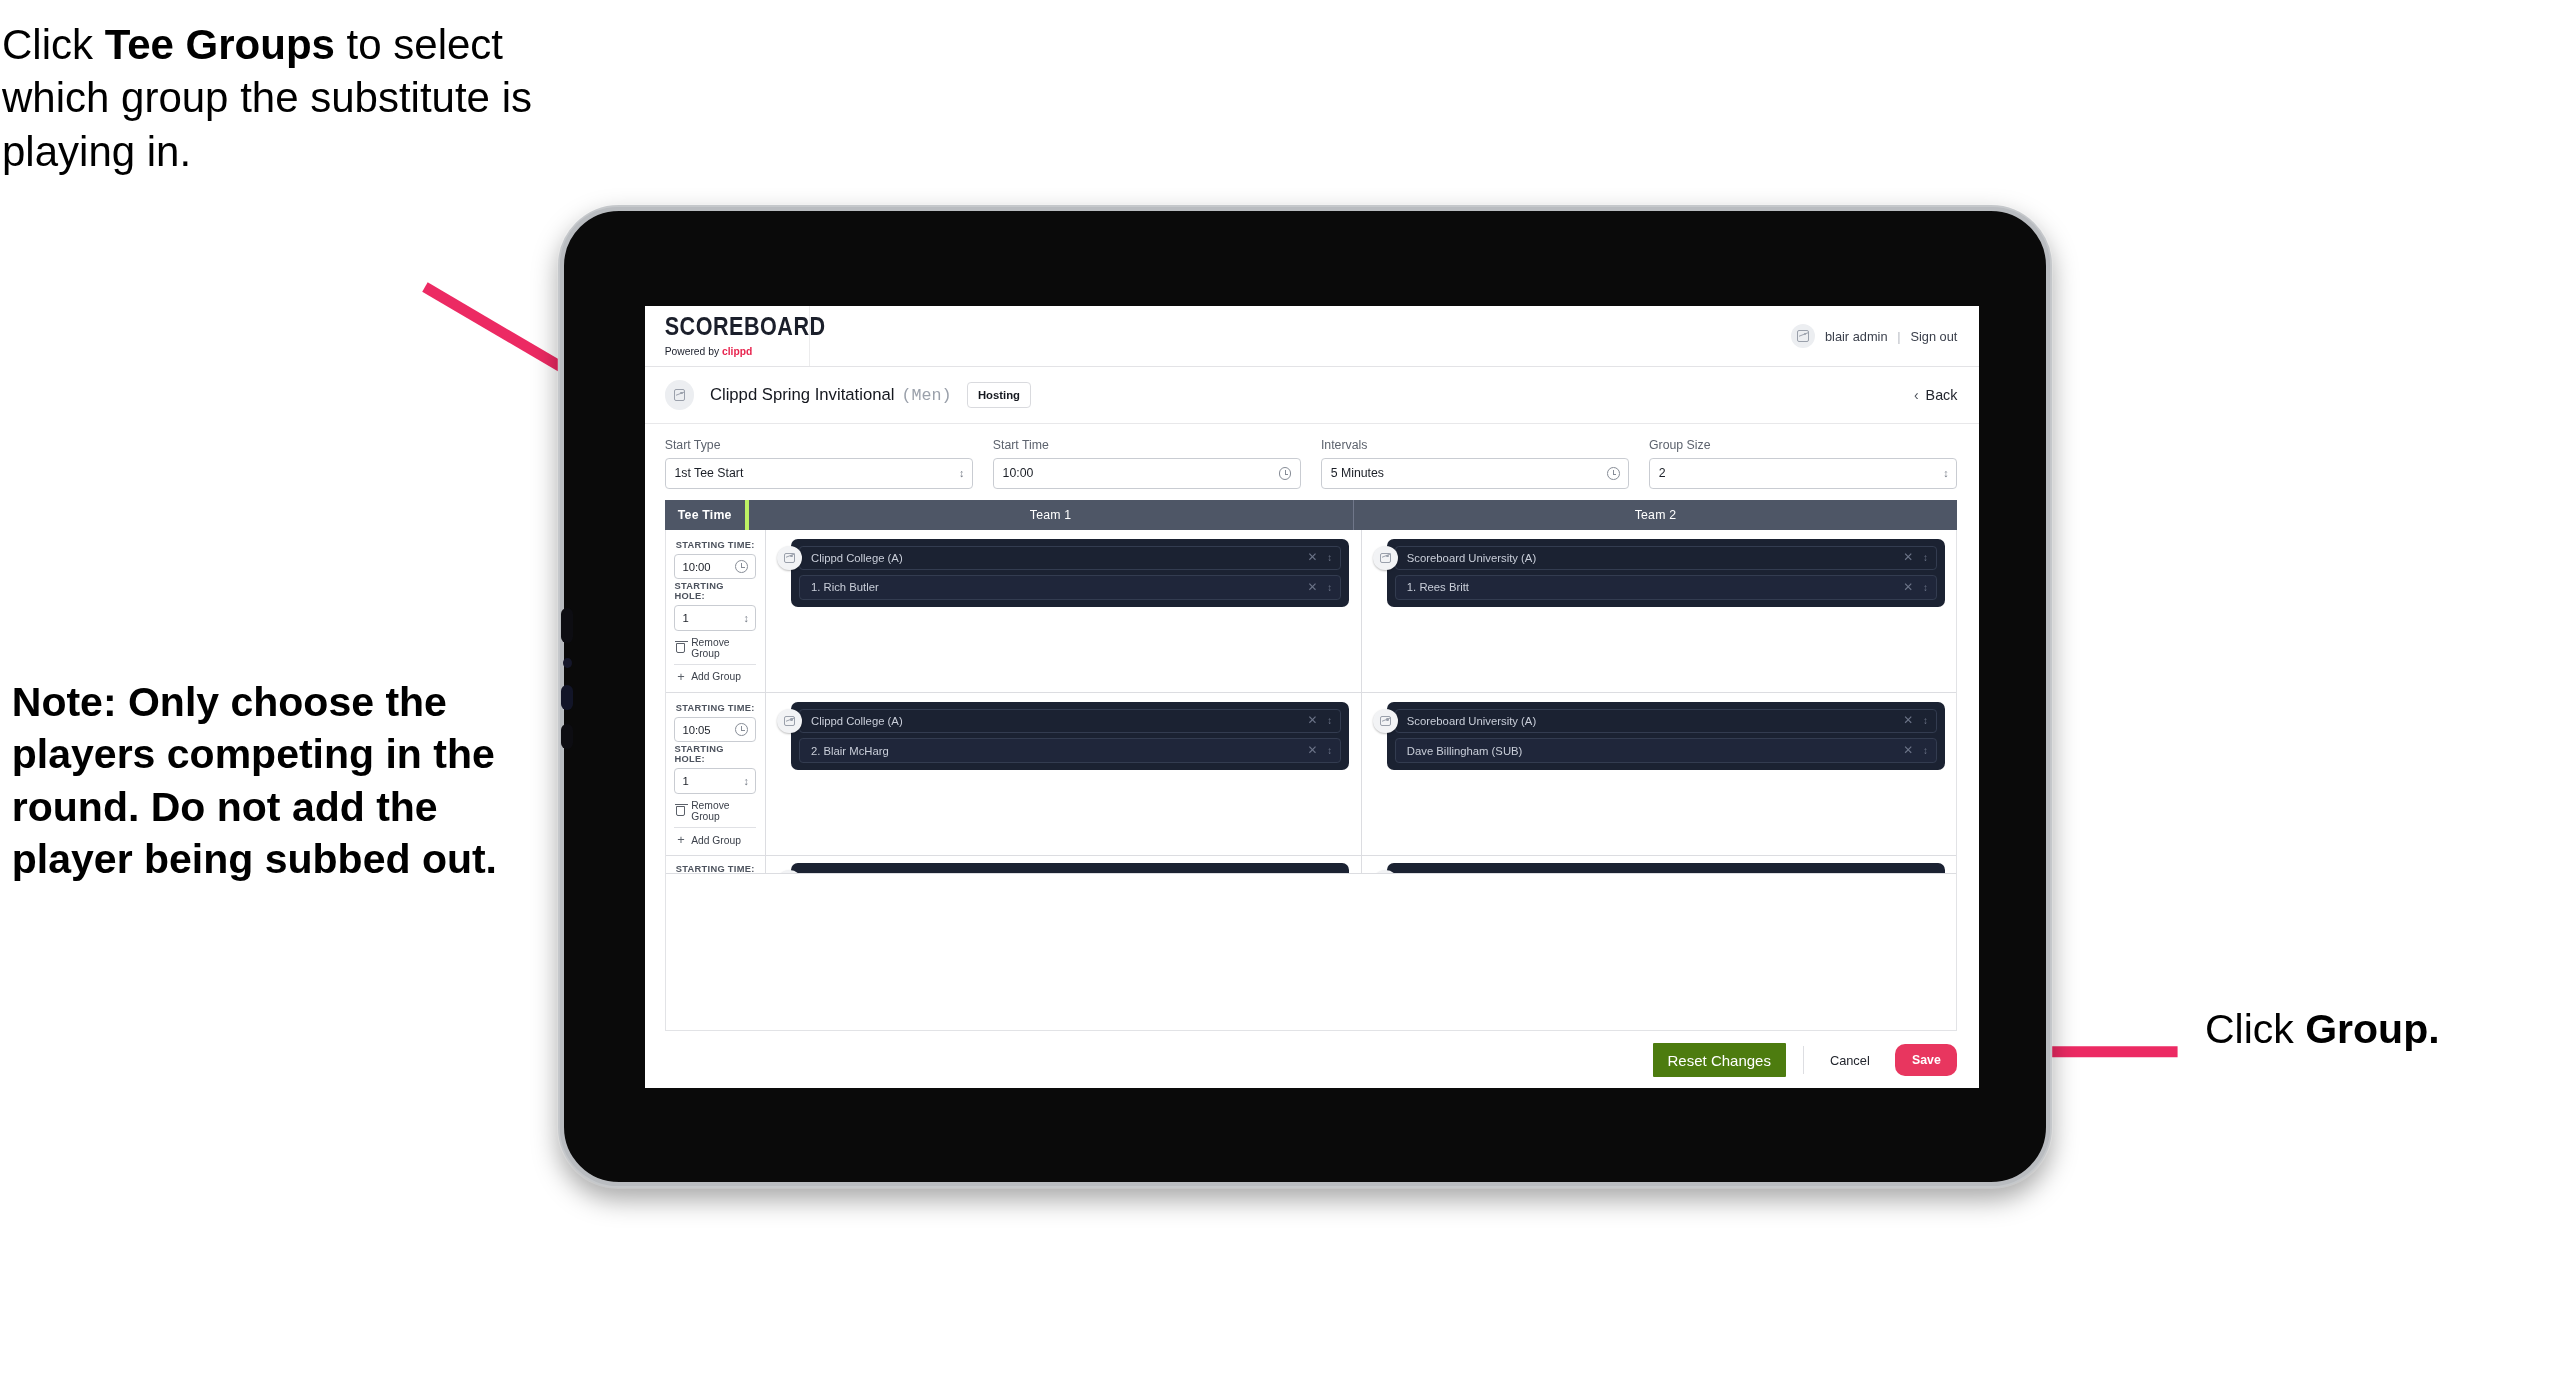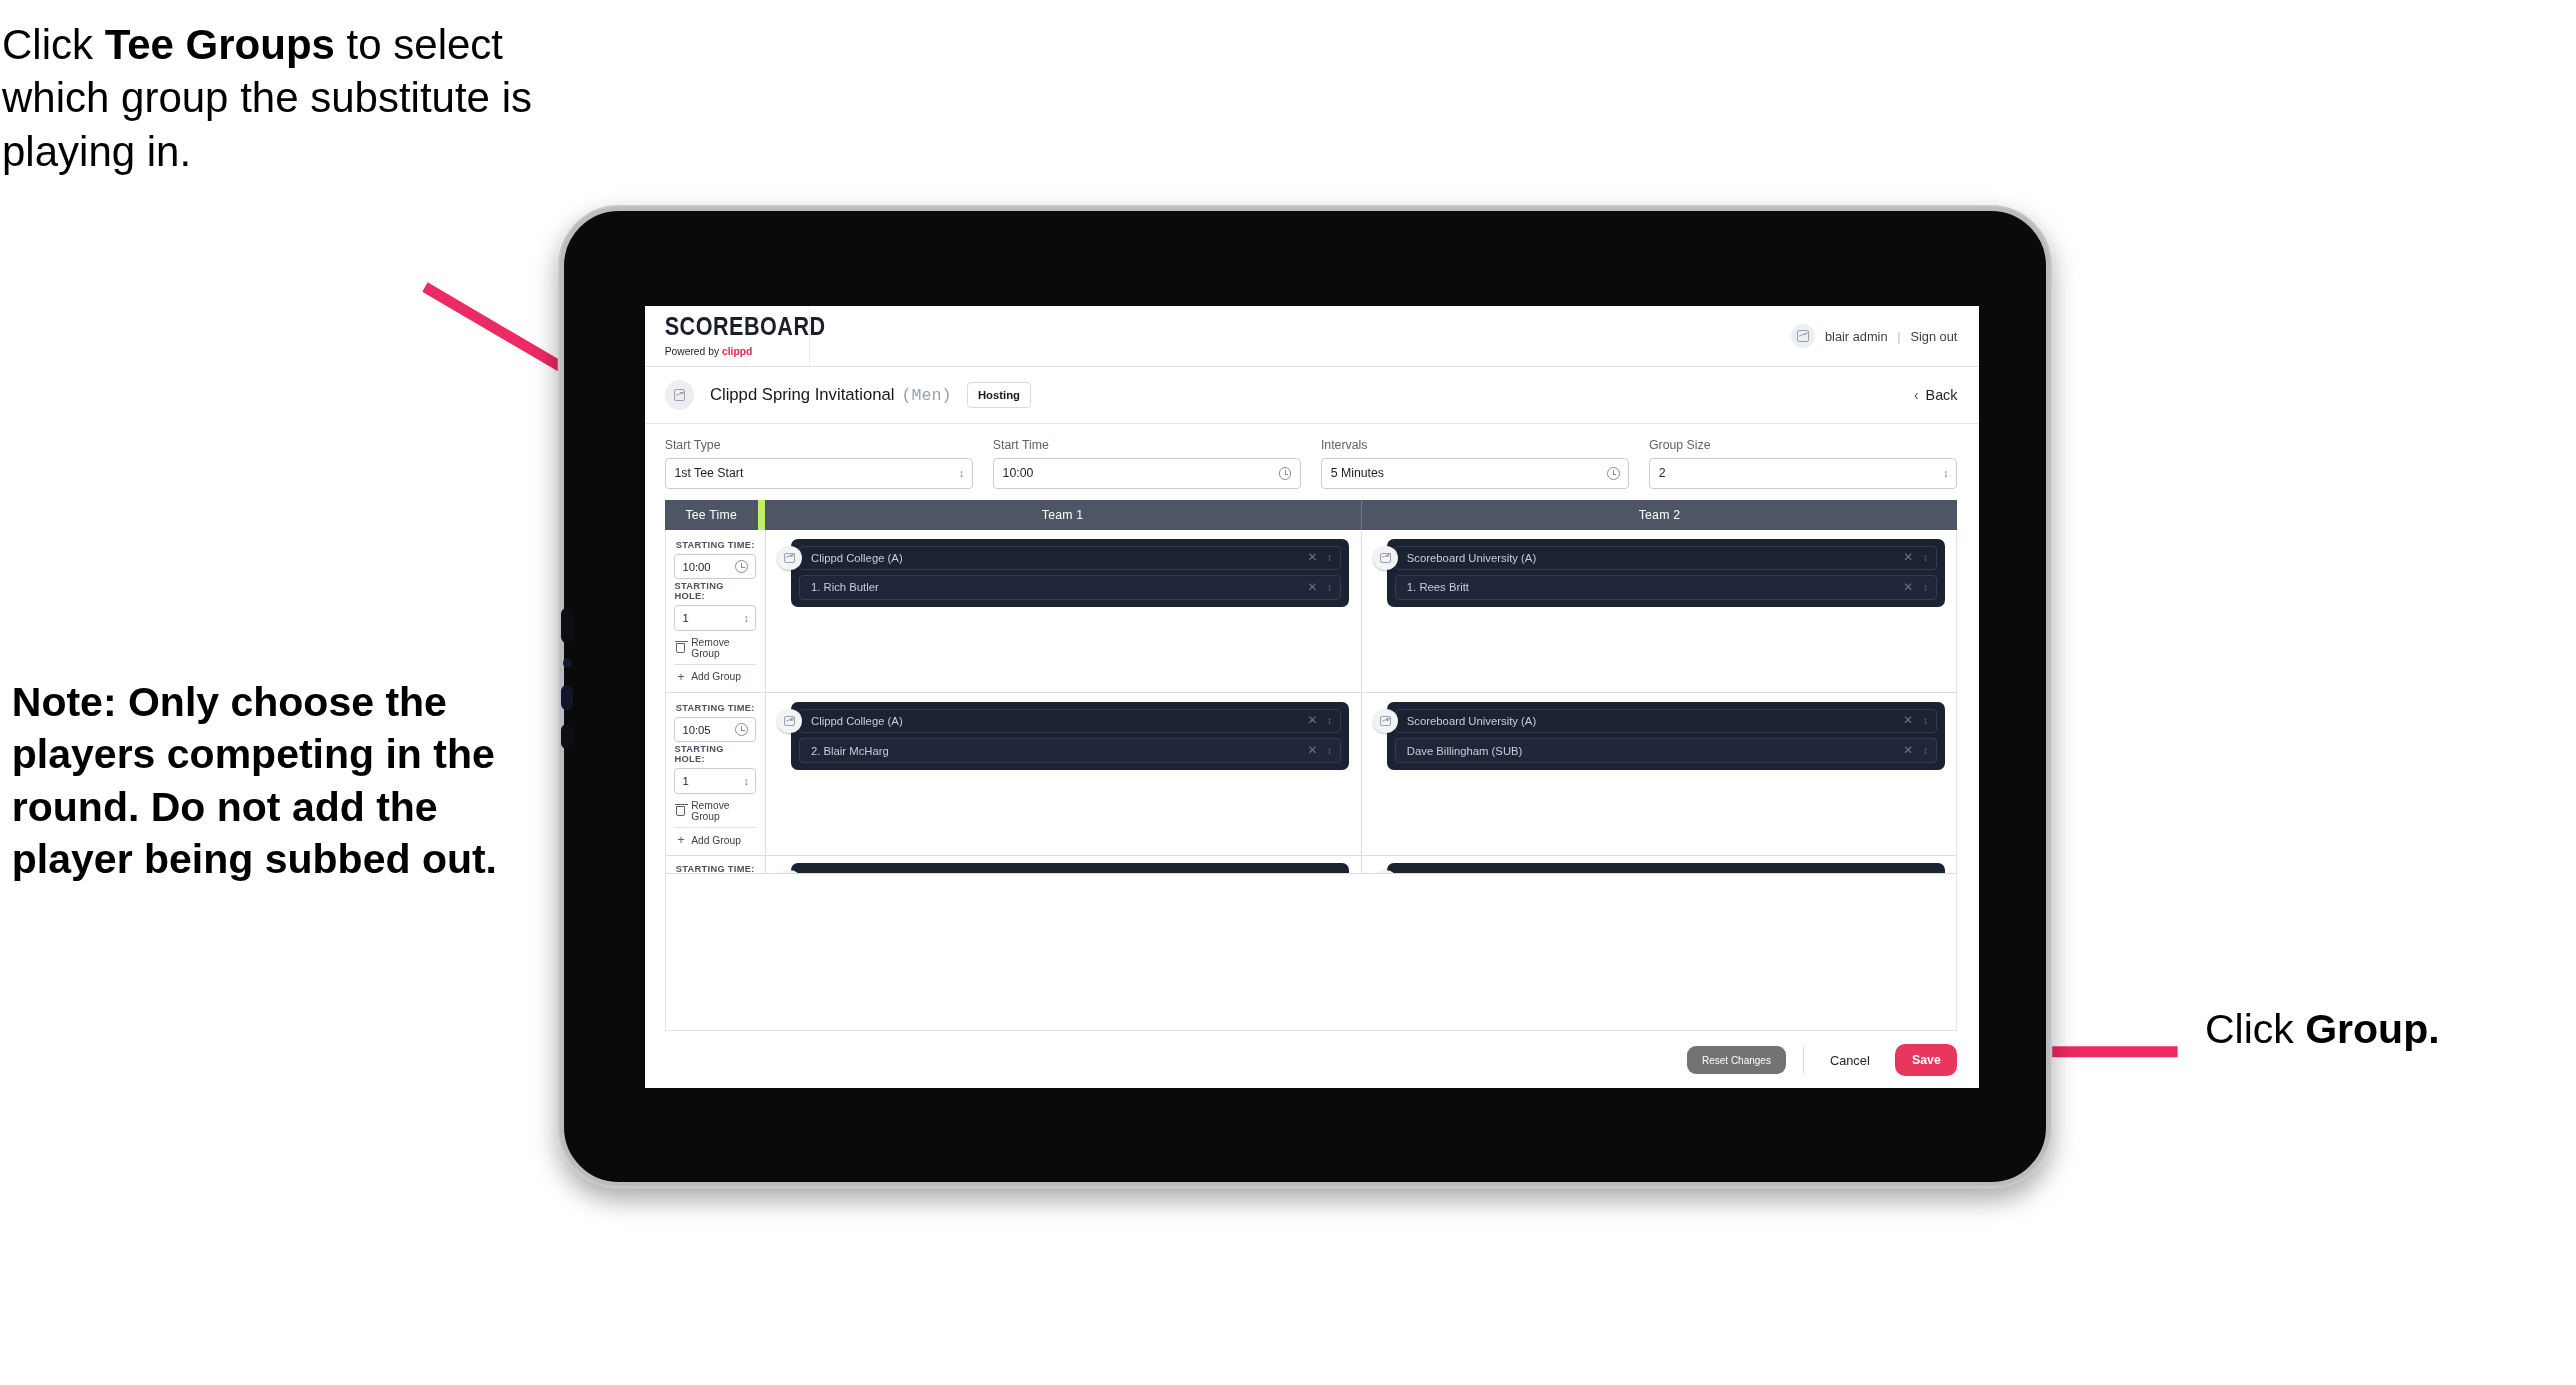--- a/index.html
+++ b/index.html
@@ -151,21 +151,21 @@
   
   #tablewrap { flex: 1 1 auto; display: flex; flex-direction: column; min-height: 0; padding: 0 21.6px 0 19.7px; }
   #thead {
     display: flex; flex: none; background: #4e5666; color: #fff;
     height: 29.5px; align-items: stretch;
   }
   .th {
     display: flex; align-items: center; justify-content: center;
     font-size: 12.3px; letter-spacing: 0.2px;
   }
-  .th-tee  { width: 100px; flex: none; border-right: 7px solid #bef264; }
+  .th-tee  { width: 84px; flex: none; border-right: 4px solid #bef264; font-weight: bold; }
   .th-team { flex: 1 1 0; border-right: 1px solid #70778a; }
   .th-team:last-child { border-right: none; }
 
   #tbody { flex: 1 1 auto; overflow: hidden; border: 1px solid #e2e3e6; border-top: none; background: #fff; }
   .grow { display: flex; border-bottom: 1px solid #dcdde1; background: #fff; }
   .cell-tee {
     width: 100px; flex: none; border-right: 1px solid #dcdde1;
     padding: 7.9px 8.8px 3.9px 8.8px; display: flex; flex-direction: column; align-items: center;
   }
   .mini-label { font-size: 9.3px; font-weight: 700; letter-spacing: 0.3px; color: #4c525d; margin: 2px 0 3.9px; }
@@ -215,22 +215,22 @@
   .drow-x { font-size: 11.8px; color: #6d7589; margin-right: 9.8px; cursor: pointer; line-height: 1; }
   .drow-ud { font-size: 9.8px; color: #6d7589; cursor: pointer; line-height: 1; letter-spacing: -1px; }
 
   
   #actionbar {
     flex: none; height: 57px; background: #fff;
     display: flex; align-items: center; justify-content: flex-end;
     gap: 0; padding: 0 21.6px 0 19.7px; border-top: 1px solid #ffffff;
   }
   .btn-reset {
-    background: #737373; color: #fff; font-size: 10px;
-    padding: 8.8px 14.7px; border-radius: 9px; cursor: pointer; border: none;
+    background: #4d7c0f; color: #fff; font-size: 15px;
+    padding: 8.8px 14.7px; border-radius: 1px; cursor: pointer; border: none;
     font-family: "Liberation Sans", sans-serif;
   }
   .vdiv { width: 1px; height: 27.5px; background: #dddee2; margin: 0 17.7px; }
   .btn-cancel {
     background: transparent; color: #23262e; font-size: 12.8px;
     padding: 8.8px 7.9px; cursor: pointer; border: none;
     font-family: "Liberation Sans", sans-serif;
   }
   .btn-save {
     background: #e8365f; color: #fff; font-size: 12.3px; font-weight: 600;

